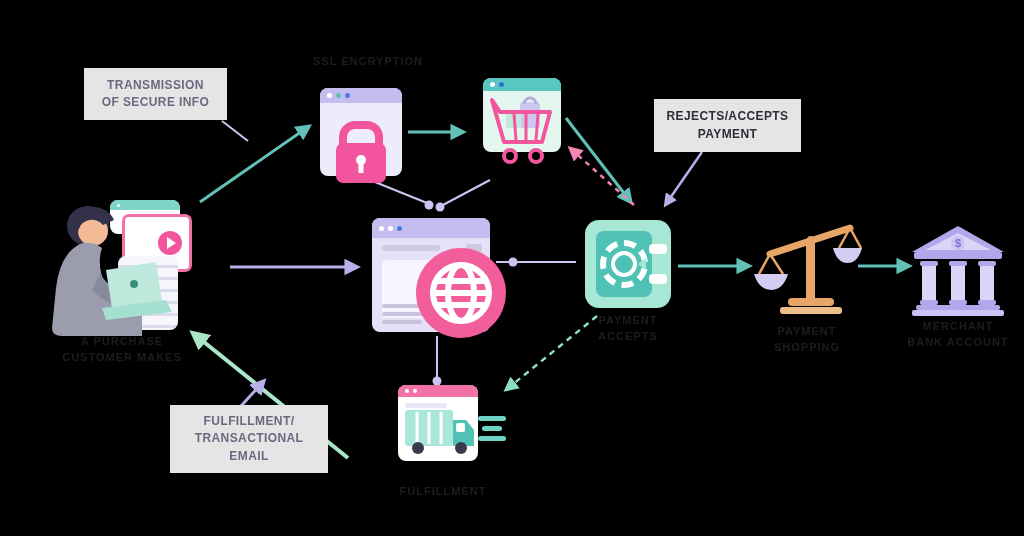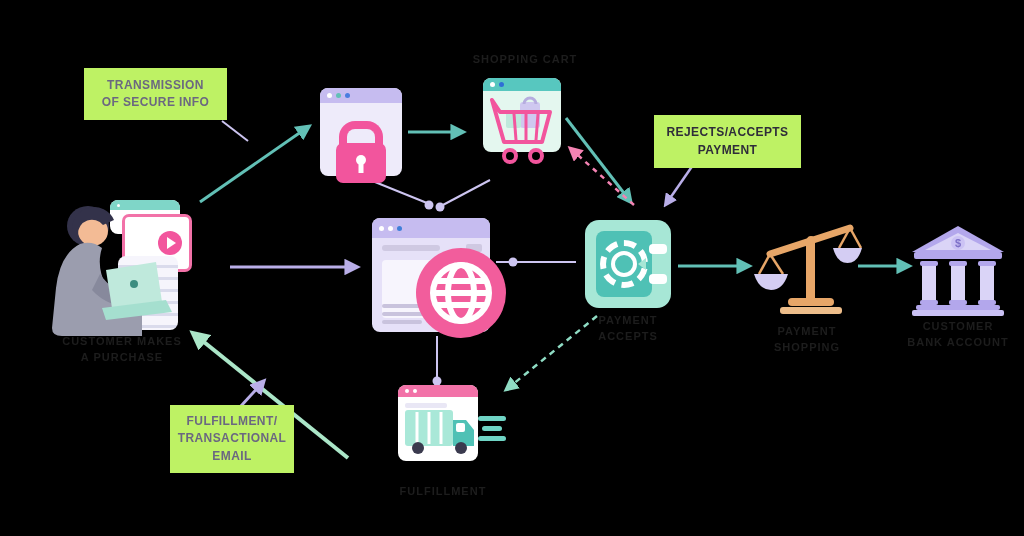--- a/index.html
+++ b/index.html
@@ -1,24 +1,24 @@
 <!DOCTYPE html>
 <html><head>
 <meta charset="utf-8">
 <style>
   html,body{margin:0;padding:0;background:#000;}
   .canvas{position:relative;width:1024px;height:536px;background:#000000;overflow:hidden;
           font-family:"Liberation Sans",sans-serif;}
   .layer{position:absolute;inset:0;}
   
-  .callout{position:absolute;background:#bef264;display:flex;flex-direction:column;
+  .callout{position:absolute;background:#e5e5e5;display:flex;flex-direction:column;
            align-items:center;justify-content:center;text-align:center;font-weight:bold;
            font-size:12px;letter-spacing:.4px;line-height:1.45;z-index:4;}
   .callout.muted{color:#6b6880;}
-  .callout.dark{color:#2f2d3a;margin-top:16px;}
+  .callout.dark{color:#2f2d3a;}
   
   .faint{position:absolute;color:#1d1d1d;font-weight:bold;font-size:11px;
          letter-spacing:1px;text-align:center;line-height:1.45;z-index:2;}
   
   .browser{position:absolute;border-radius:8px;overflow:visible;z-index:3;}
   .bbar{height:15px;border-radius:8px 8px 0 0;display:flex;align-items:center;padding-left:7px;gap:4px;}
   .dot{width:5px;height:5px;border-radius:50%;display:inline-block;}
   .bbody{border-radius:0 0 8px 8px;position:relative;}
   
   .shackle{position:absolute;left:50%;transform:translateX(-50%);top:18px;width:28px;height:26px;
@@ -97,21 +97,21 @@
   </svg>
 
   <div class="callout muted" style="left:84px;top:68px;width:143px;height:52px;">
     <div>TRANSMISSION</div>
     <div>OF SECURE INFO</div>
   </div>
   <div class="callout dark" style="left:654px;top:99px;width:147px;height:53px;">
     <div>REJECTS/ACCEPTS</div>
     <div>PAYMENT</div>
   </div>
-  <div class="callout muted" style="left:170px;top:405px;width:124px;height:68px;">
+  <div class="callout muted" style="left:170px;top:405px;width:158px;height:68px;">
     <div>FULFILLMENT/</div>
     <div>TRANSACTIONAL</div>
     <div>EMAIL</div>
   </div>
 
   <div class="browser" style="left:110px;top:200px;width:70px;height:34px;background:#fff;">
     <div class="bbar" style="height:10px;background:#7fd6c8;">
         <span class="dot" style="width:3px;height:3px;background:#fff;"></span>
       </div>
   </div>
@@ -123,40 +123,40 @@
     <ellipse cx="40" cy="30" rx="21" ry="20" fill="#33324a"></ellipse>
     <circle cx="45" cy="35" r="15" fill="#f3bb95"></circle>
     <path d="M24,34 A22,22 0 0 1 66,24 L55,29 A14,14 0 0 0 30,38 Z" fill="#33324a"></path>
     <path d="M32,48 Q12,58 8,92 L4,132 Q4,140 14,140 L94,140 L94,118 Q70,110 58,90 Q48,70 54,52 Q44,44 32,48 Z" fill="#9b9dae"></path>
     <path d="M52,78 Q64,96 86,100 L90,112 Q60,112 44,94 Z" fill="#87899c"></path>
     <polygon points="58,74 108,66 114,106 64,112" fill="#bfe9dc"></polygon>
     <circle cx="86" cy="88" r="4" fill="#3c8d80"></circle>
     <polygon points="54,112 118,104 124,116 58,124" fill="#a5dfcf"></polygon>
   </svg>
   <div class="faint" style="left:42px;top:334px;width:160px;">
+    <div>A PURCHASE</div>
     <div>CUSTOMER MAKES</div>
-    <div>A PURCHASE</div>
-  </div>
-
+  </div>
+
+  <div class="faint" style="left:298px;top:54px;width:140px;"><span>SSL ENCRYPTION</span></div>
   <div class="browser" style="left:320px;top:88px;width:82px;height:88px;background:#eeebfa;">
     <div class="bbar" style="background:#c6bcf0;">
       <span class="dot" style="background:#ffffff;"></span>
       <span class="dot" style="background:#62c0b6;"></span>
       <span class="dot" style="background:#4a7de0;"></span>
     </div>
     <div class="bbody" style="height:73px;">
       <div class="shackle"></div>
       <div class="lockbody">
         <div class="keyhole"></div>
         <div class="keystem"></div>
       </div>
     </div>
   </div>
 
-  <div class="faint" style="left:455px;top:52px;width:140px;"><span>SHOPPING CART</span></div>
   <div class="browser" style="left:483px;top:78px;width:78px;height:74px;background:#e4f7ef;">
     <div class="bbar" style="height:13px;background:#57c7bf;">
       <span class="dot" style="background:#ffffff;"></span>
       <span class="dot" style="background:#2f6fd6;"></span>
     </div>
   </div>
   <svg style="position:absolute;left:490px;top:94px;z-index:3;" width="68" height="76" viewBox="0 0 68 76">
     <rect x="30" y="8" width="20" height="26" rx="3" fill="#cfc8f0"></rect>
     <path d="M34,10 a6,6 0 0 1 12,0" stroke="#b6addf" stroke-width="3" fill="none"></path>
     <rect x="16" y="18" width="15" height="16" rx="2" fill="#bfe9dc"></rect>
@@ -237,21 +237,21 @@
     <rect x="10" y="40" width="14" height="34" fill="#dad4f7"></rect>
     <rect x="39" y="40" width="14" height="34" fill="#dad4f7"></rect>
     <rect x="68" y="40" width="14" height="34" fill="#dad4f7"></rect>
     <rect x="8" y="74" width="18" height="5" rx="2" fill="#b3a7ec"></rect>
     <rect x="37" y="74" width="18" height="5" rx="2" fill="#b3a7ec"></rect>
     <rect x="66" y="74" width="18" height="5" rx="2" fill="#b3a7ec"></rect>
     <rect x="4" y="79" width="84" height="5" rx="2" fill="#b3a7ec"></rect>
     <rect x="0" y="84" width="92" height="6" rx="2" fill="#cac1f4"></rect>
   </svg>
   <div class="faint" style="left:897px;top:319px;width:122px;">
-    <div>CUSTOMER</div>
+    <div>MERCHANT</div>
     <div>BANK ACCOUNT</div>
   </div>
 
   <div class="browser" style="left:398px;top:385px;width:80px;height:76px;background:#ffffff;">
     <div class="bbar" style="height:12px;background:#f272a8;">
       <span class="dot" style="width:4px;height:4px;background:#ffffff;"></span>
       <span class="dot" style="width:4px;height:4px;background:#ffffff;"></span>
     </div>
     <div style="position:absolute;left:7px;top:18px;width:42px;height:5px;background:#e9e7f5;border-radius:2px;"></div>
   </div>

